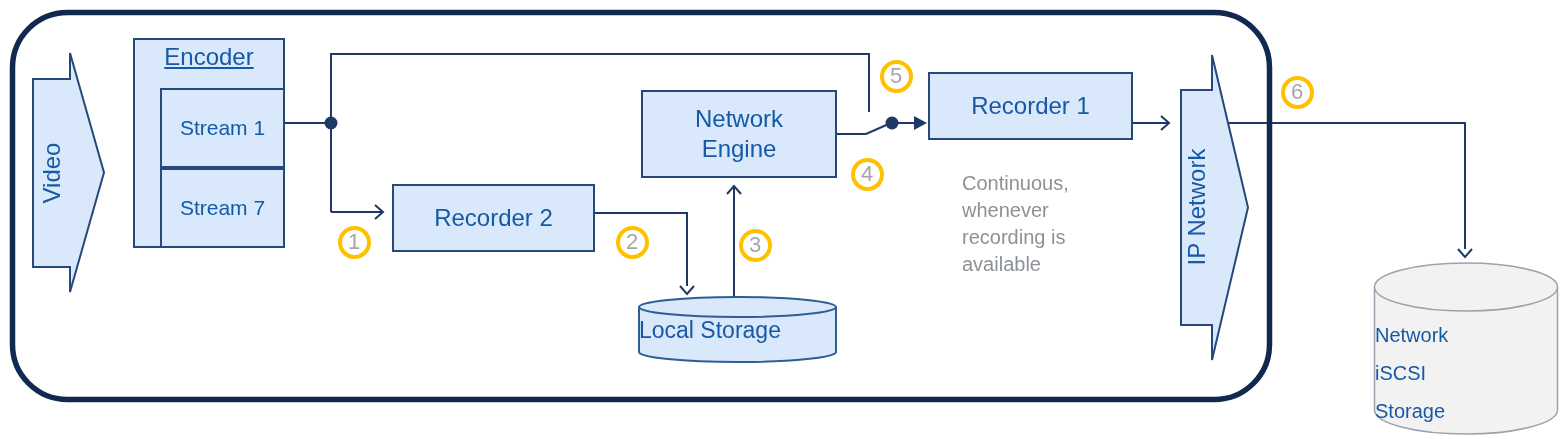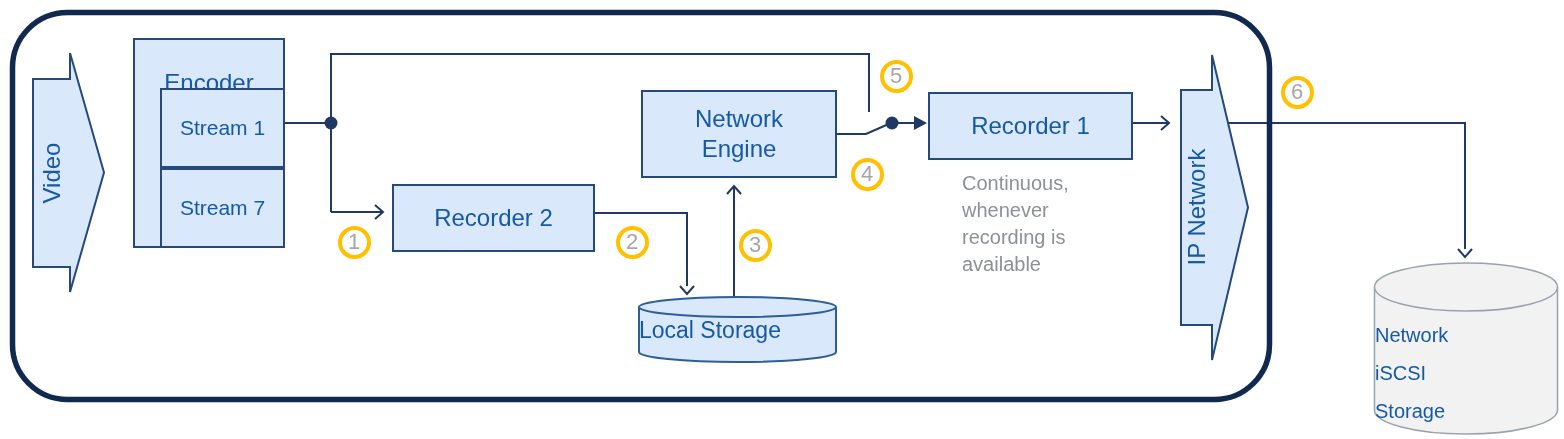--- a/index.html
+++ b/index.html
@@ -64,41 +64,41 @@
     <ellipse class="cyl-blue" cx="737.5" cy="307" rx="98.5" ry="10"></ellipse>
 
     <path class="cyl-gray" d="M1374.5,287 V410 A91.5,24 0 0 0 1557.5,410 V287"></path>
     <ellipse class="cyl-gray" cx="1466" cy="287" rx="91.5" ry="24"></ellipse>
   </svg>
 
   <div class="rotlabel" style="left:-8px;top:158px;width:120px;height:30px;">Video</div>
   <div class="rotlabel" style="left:1117px;top:192px;width:160px;height:30px;">IP Network</div>
 
   <div class="box" style="left:133px;top:38px;width:152px;height:210px;align-items:flex-start;">
-    <div class="blabel" style="margin-top:28px;text-decoration:underline;">Encoder</div>
+    <div class="blabel" style="margin-top:2px;text-decoration:underline;">Encoder</div>
   </div>
   <div class="box" style="left:160px;top:88px;width:125px;height:80px;">
     <div class="slabel">Stream 1</div>
   </div>
   <div class="box" style="left:160px;top:168px;width:125px;height:80px;">
     <div class="slabel">Stream 7</div>
   </div>
 
   <div class="box" style="left:392px;top:184px;width:203px;height:68px;">
     <div class="blabel">Recorder 2</div>
   </div>
 
   <div class="box" style="left:641px;top:90px;width:196px;height:88px;">
     <div class="blabel">Network
 Engine</div>
   </div>
 
   <div class="cyl-label" style="left:639px;top:317px;width:197px;font-size:23px;">Local Storage</div>
 
-  <div class="box" style="left:928px;top:92px;width:205px;height:68px;">
+  <div class="box" style="left:928px;top:72px;width:205px;height:68px;">
     <div class="blabel">Recorder 1</div>
   </div>
   <div class="note" style="left:962px;top:170px;width:200px;">Continuous,
 whenever
 recording is
 available</div>
 
   <div class="cyl-label" style="left:1375px;top:316px;width:183px;font-size:20px;line-height:38px;white-space:pre-line;">Network
 iSCSI
 Storage</div>

